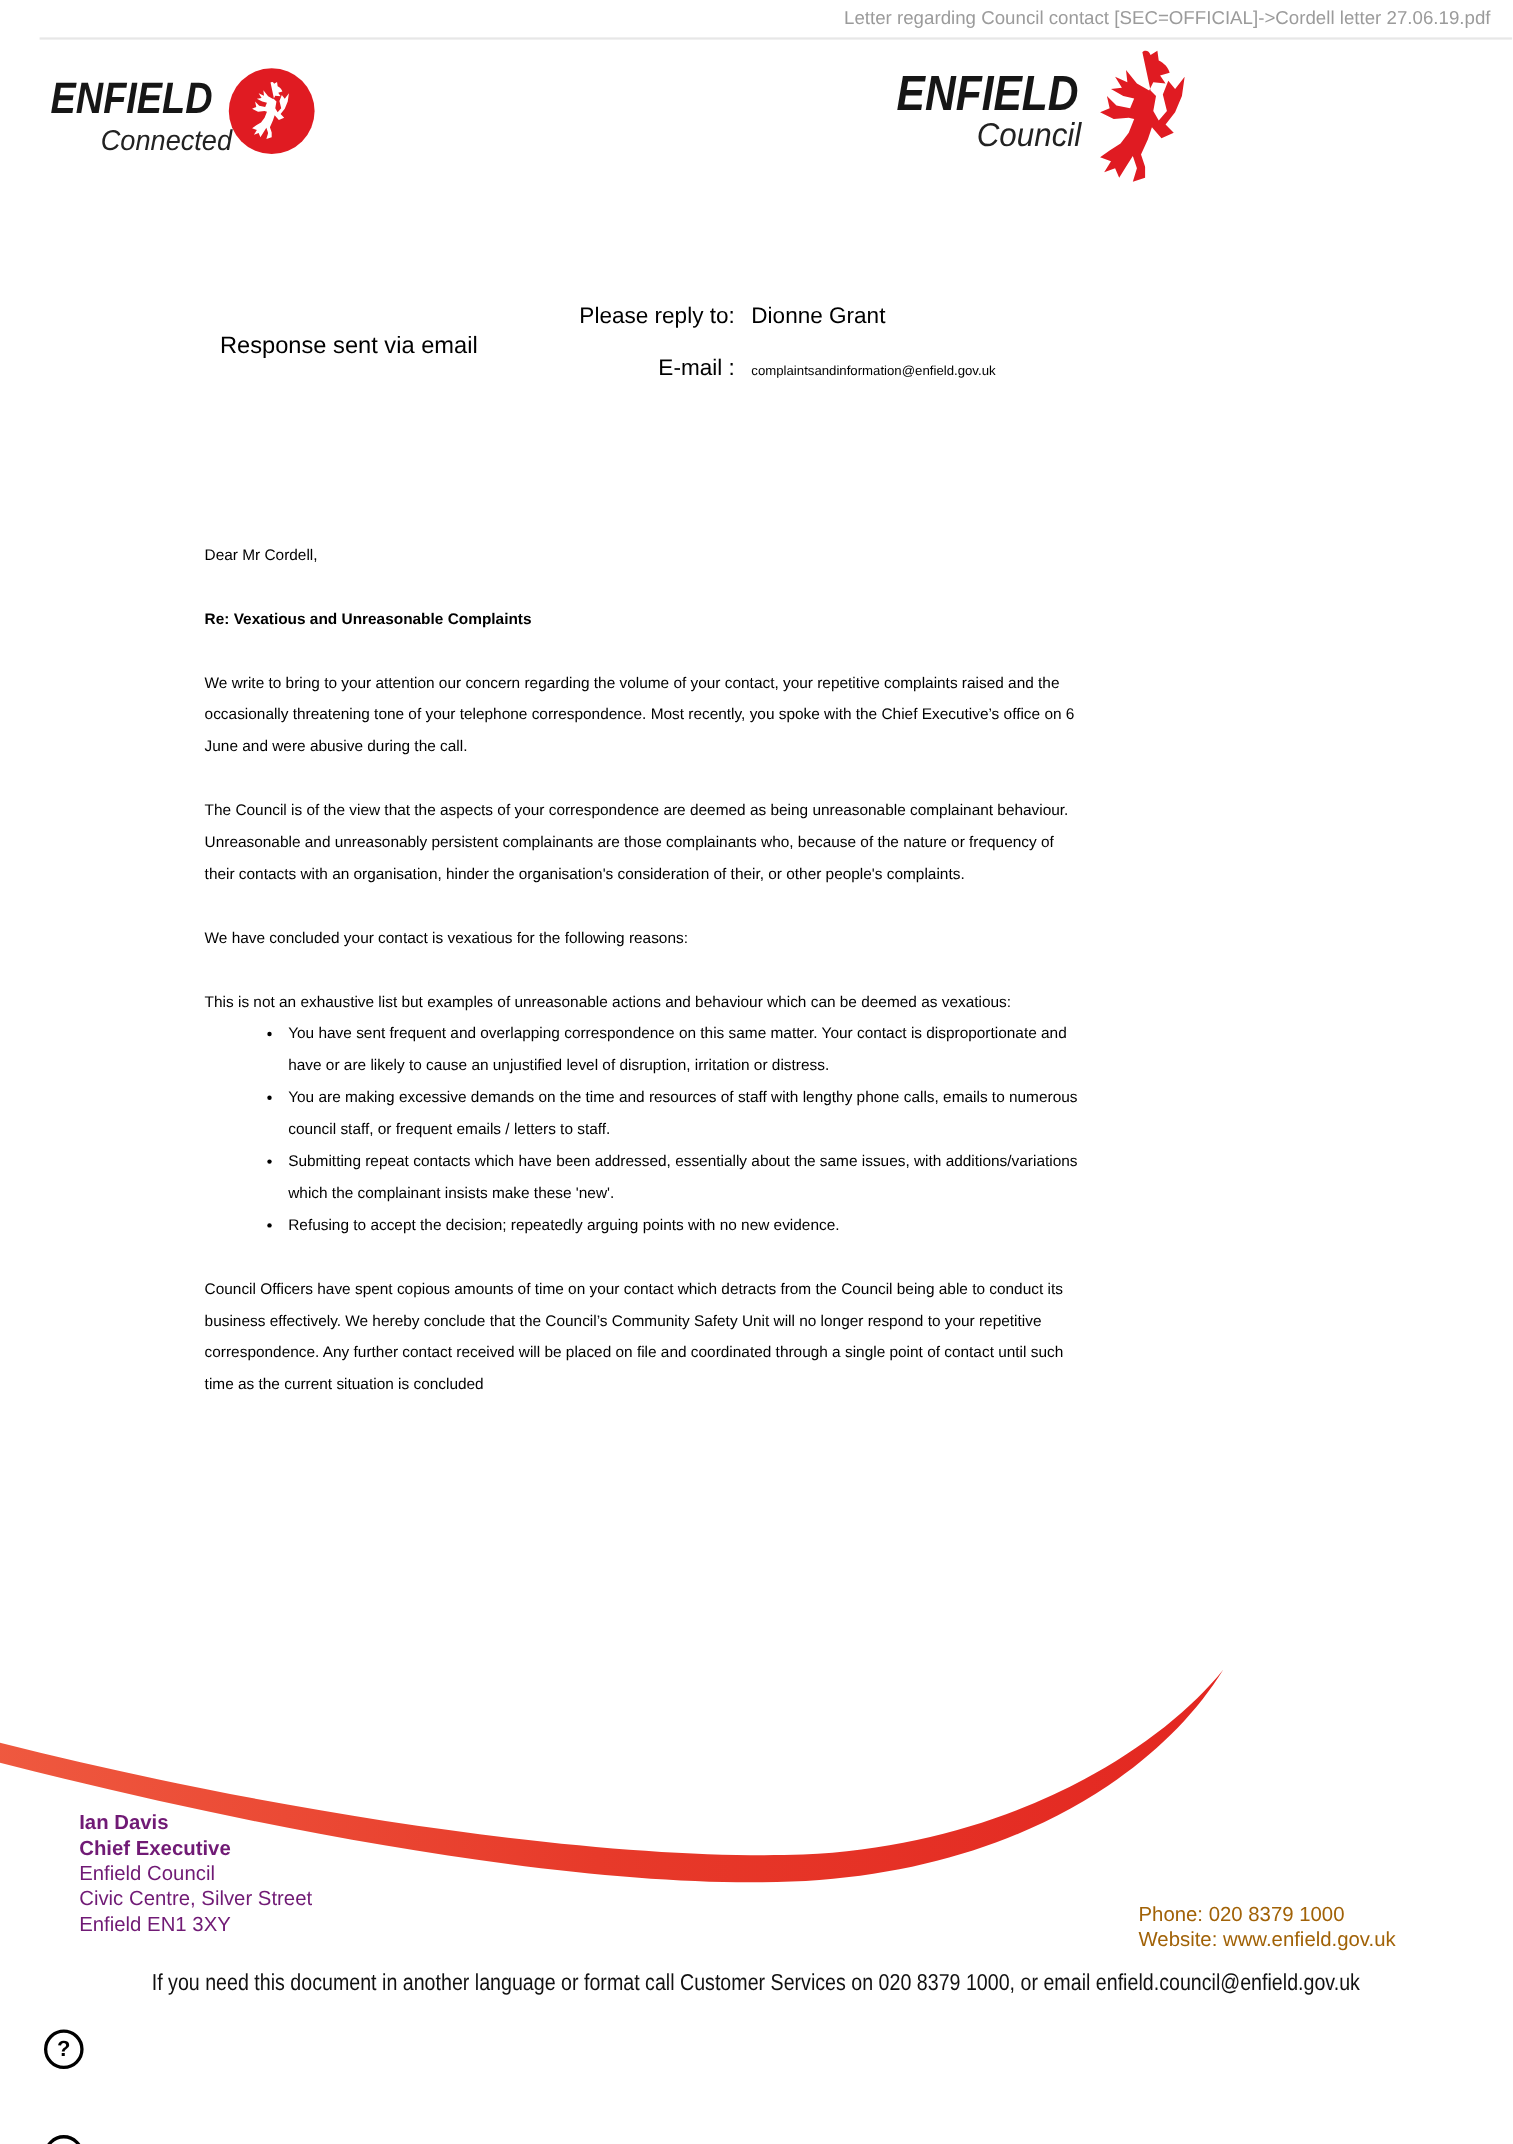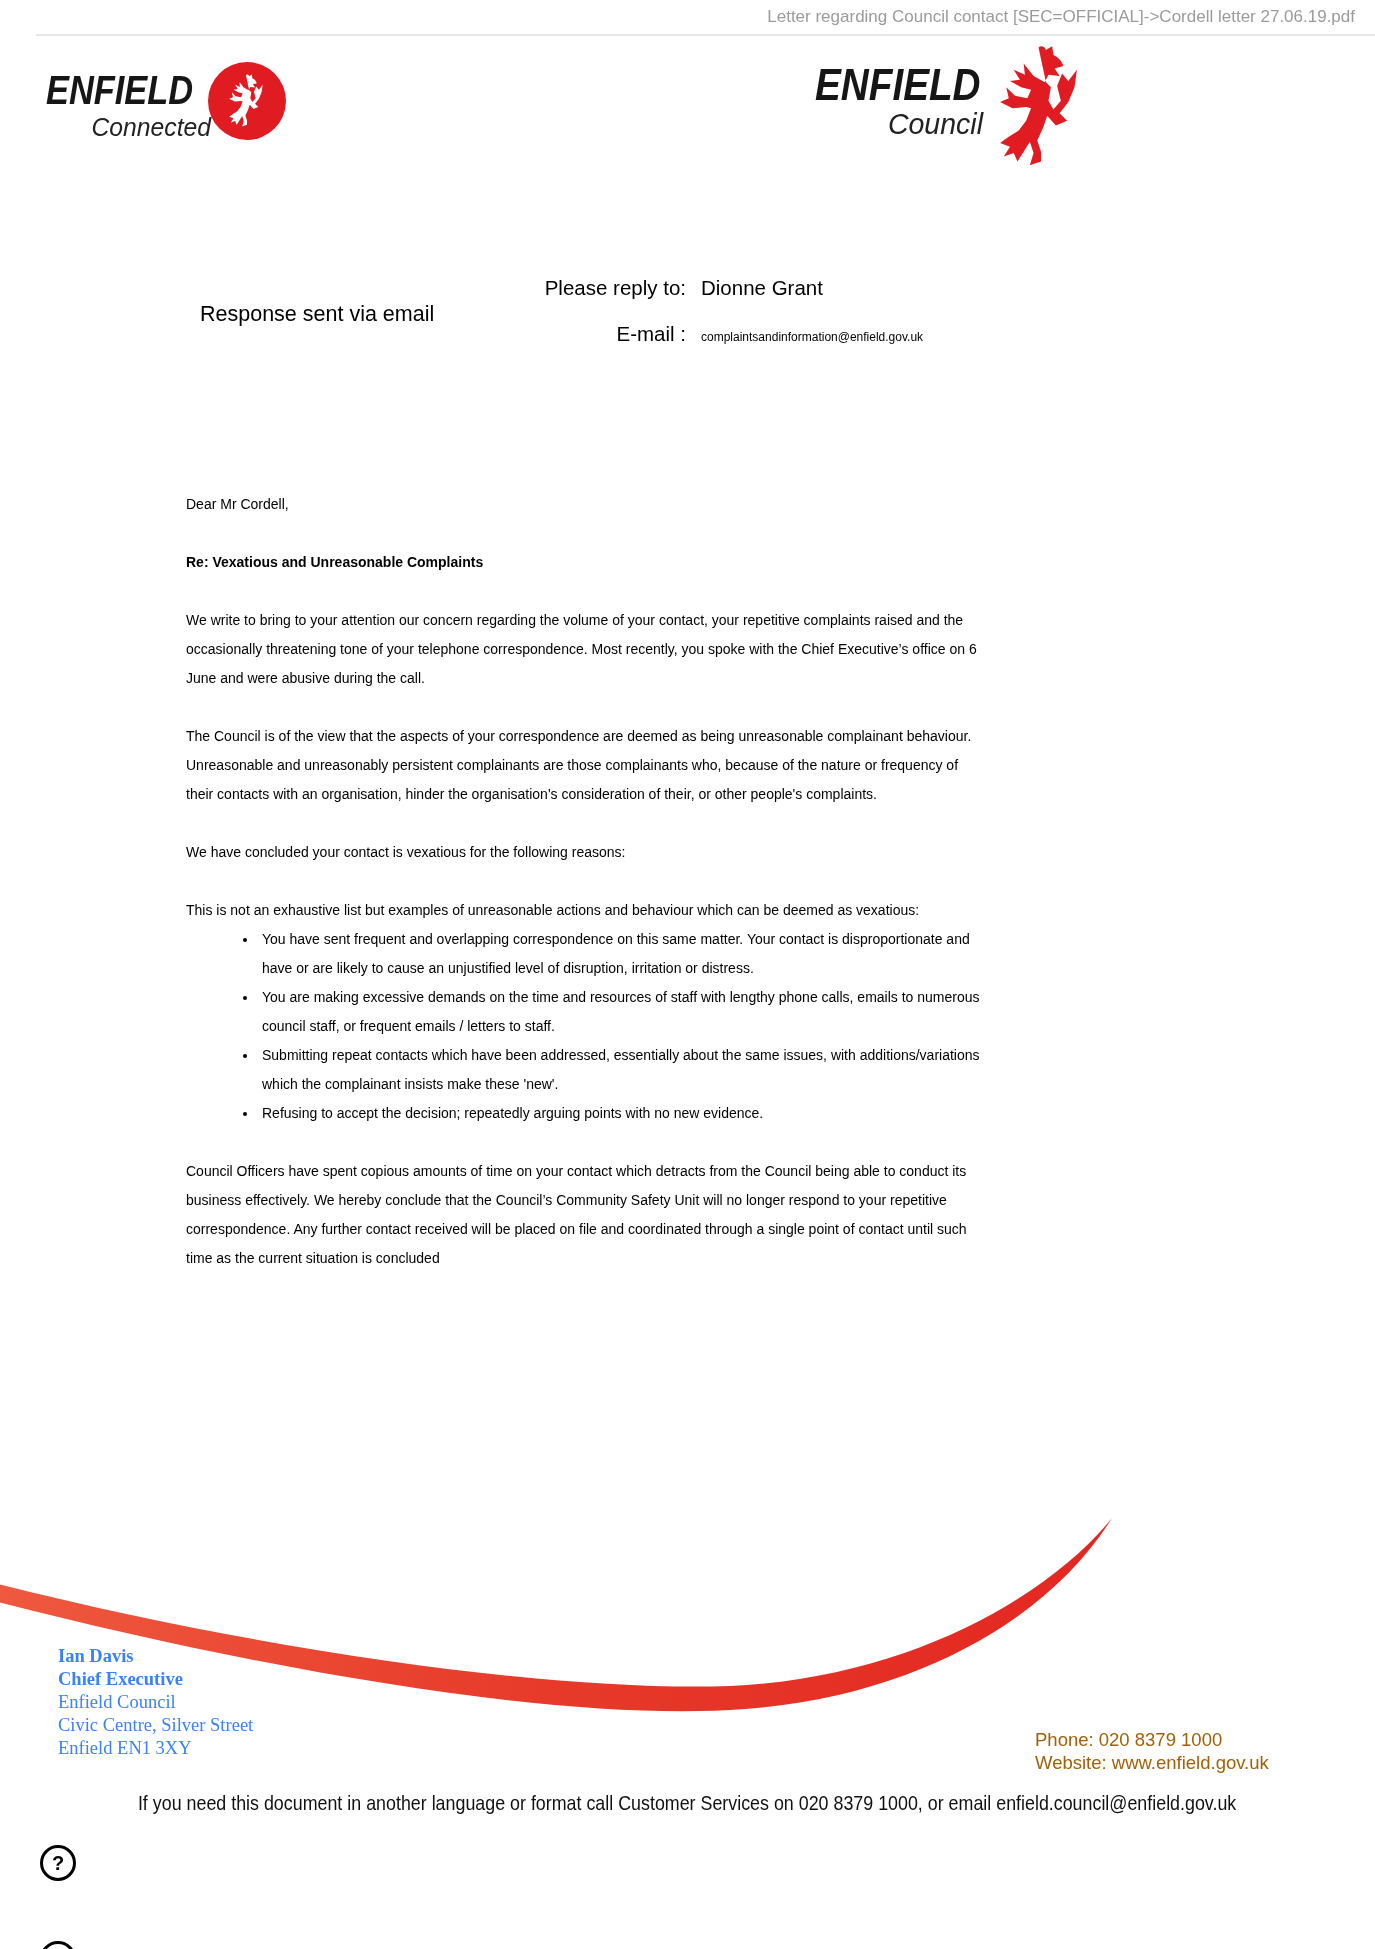--- a/index.html
+++ b/index.html
@@ -33,37 +33,37 @@
   .co-name{
     position:absolute; left:0; top:14px; width:190px; font-weight:bold; font-style:italic;
     font-size:45px; color:#161616; transform:scaleX(0.86); transform-origin:left top; white-space:nowrap;
   }
   .co-sub{
     position:absolute; left:0; top:62px; width:168px; text-align:right; font-style:italic;
     font-size:30px; color:#222; transform:scaleX(0.95); transform-origin:right top; white-space:nowrap;
   }
   .co-lion{position:absolute; left:182px; top:0;}
   
-  .meta{position:absolute; left:524px; top:276px; width:640px;}
+  .meta{position:absolute; left:506px; top:276px; width:640px;}
   .meta-row{display:flex; align-items:baseline; margin-bottom:12px; height:21px;}
   .meta-label{width:162px; text-align:right; font-size:20.5px; flex:none;}
   .meta-value{margin-left:15px; font-size:20.5px; white-space:nowrap;}
   .meta-value.small{font-size:12px;margin-top:21px;}
   .sent-via{position:absolute; left:200px; top:302px; font-size:21.5px;}
   
   .body{position:absolute; left:186px; top:490px; width:802px; font-size:14px; line-height:29px;}
   .para{margin:0 0 29px 0;}
   .subject{font-weight:bold;}
   ul.bullets{margin:0 0 29px 0; padding-left:72px; list-style:disc outside;}
   ul.bullets li{margin:0; padding-left:4px;}
   .closing{margin:0;}
   
   .swoosh{position:absolute; left:0; top:1500px;}
   
-  .footer-left{position:absolute; left:58px; top:1645px; font-size:18.5px; line-height:23px; color:#3b82f6;font-family:Liberation Serif, serif;}
+  .footer-left{position:absolute; left:72px; top:1645px; font-size:18.5px; line-height:23px; color:#701a75;}
   .footer-left .b{font-weight:bold;}
   .footer-right{position:absolute; left:1035px; top:1728px; font-size:18.5px; line-height:23px; color:#a16207;}
   .access-line{position:absolute; left:0; top:1791px; width:1375px; text-align:center;}
   .access-line span{
     display:inline-block; font-size:21px; color:#111; white-space:nowrap;
     transform:scaleX(0.85); transform-origin:center top;
   }
   
   .help-icon{
     position:absolute; left:40px; top:1845px; width:30px; height:30px;

